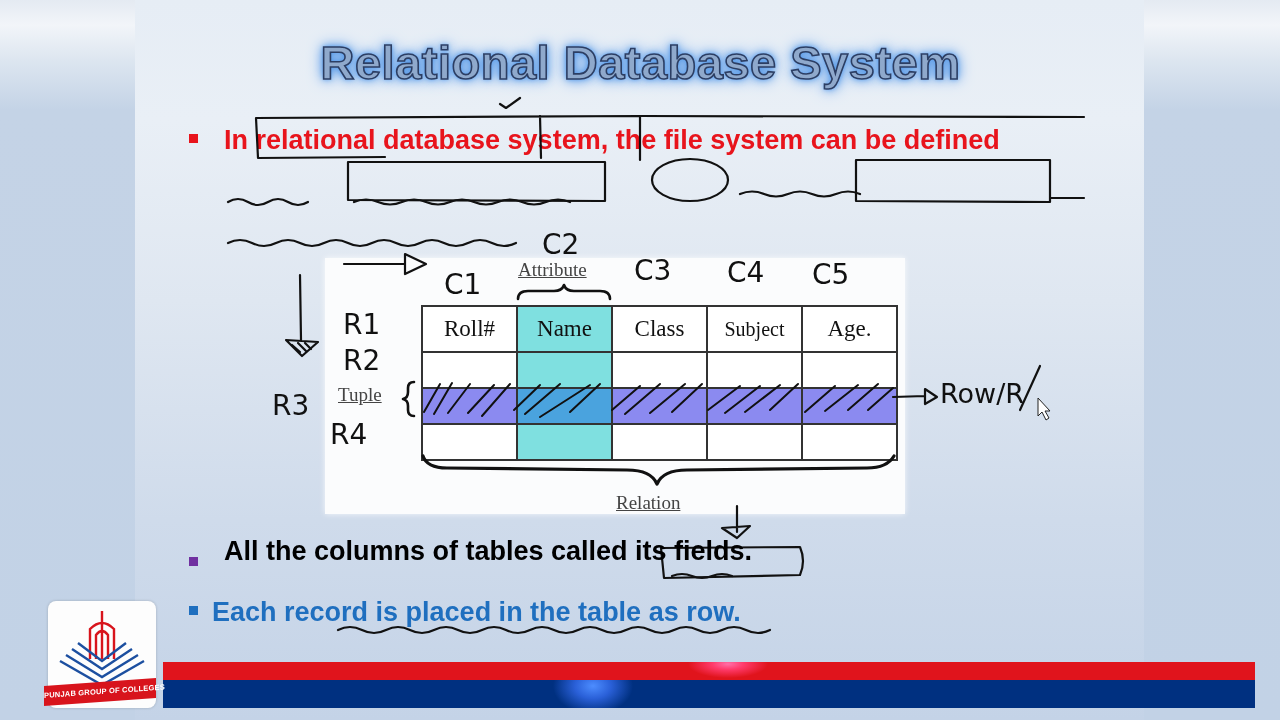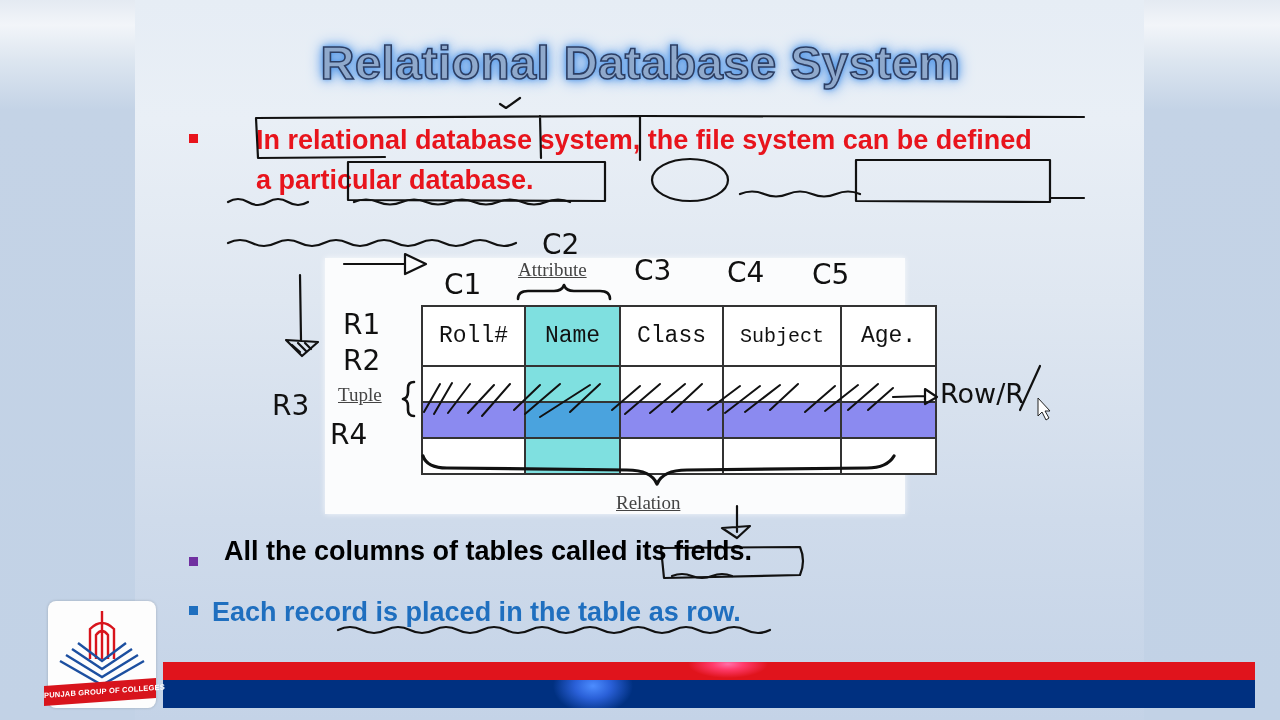--- a/index.html
+++ b/index.html
@@ -26,41 +26,41 @@
     color: #8fa9cc;
     -webkit-text-stroke: 1.6px #2c3e63;
     text-shadow: 0 0 10px #4a8fe0, 0 0 16px #5c9ef0, 0 0 4px #6ab0ff;
     line-height: 66px;
   }
   .bullet-block { position: absolute; font-weight: bold; font-size: 27px; line-height: 40px; }
   .bullet-sq {
     position: absolute; width: 9px; height: 9px;
   }
   .b1 { left: 224px; top: 120px; width: 870px; color: #e8141c; }
-  .b1 .line { white-space: nowrap; margin-left: 32px; }
+  .b1 .line { white-space: nowrap; }
   .sq1 { left: 189px; top: 134px; background: #e8141c; }
   .b2 { left: 224px; top: 531px; color: #000000; white-space: nowrap; }
   .sq2 { left: 189px; top: 557px; background: #7030a0; }
   .b3 { left: 212px; top: 592px; color: #1f6fbf; white-space: nowrap; }
   .sq3 { left: 189px; top: 606px; background: #1f6fbf; }
 
   .diagram-panel {
     position: absolute; left: 325px; top: 258px; width: 580px; height: 256px;
     background: #fbfcfd;
     box-shadow: 0 0 6px rgba(255,255,255,0.8);
   }
   .rel-table {
     position: absolute; left: 421px; top: 305px;
     border-collapse: collapse;
   }
   .rel-table td {
     width: 95px; height: 36px; border: 2px solid #333;
-    font-family: Liberation Mono, monospace; font-size: 23px; color: #111;
+    font-family: Liberation Serif, serif; font-size: 23px; color: #111;
     text-align: center; vertical-align: middle; background: #ffffff;
-    padding: 16px; white-space: nowrap; overflow: hidden;
+    padding: 9px; white-space: nowrap; overflow: hidden;
   }
   .rel-table tr.r1 td { height: 37px; }
   .rel-table td.c2 { background: #7fe0e0; }
   .rel-table tr.tuple td { background: #8b8af0; }
   .rel-table tr.tuple td.c2 { background: #4aa3de; }
   .serif-label {
     position: absolute; font-family: "Liberation Serif", serif; font-size: 19px; color: #444; text-decoration: underline;
   }
   .hand {
     position: absolute; font-family: "DejaVu Sans", sans-serif; color: #111; font-size: 28px;
@@ -91,21 +91,20 @@
 
 <div class="side-left"></div>
 <div class="side-right"></div>
 <div class="slide"></div>
 
 <div class="title">Relational Database System</div>
 
 <div class="bullet-sq sq1"></div>
 <div class="bullet-block b1">
   <div class="line">In relational database system, the file system can be defined</div>
-  <div class="line">a particular database.</div>
 </div>
 
 <div class="diagram-panel"></div>
 
 <div class="serif-label" style="left:518px; top:259px;">Attribute</div>
 <div class="serif-label" style="left:338px; top:384px;">Tuple</div>
 <div class="serif-label" style="left:616px; top:492px;">Relation</div>
 
 <table class="rel-table">
   <tbody>

